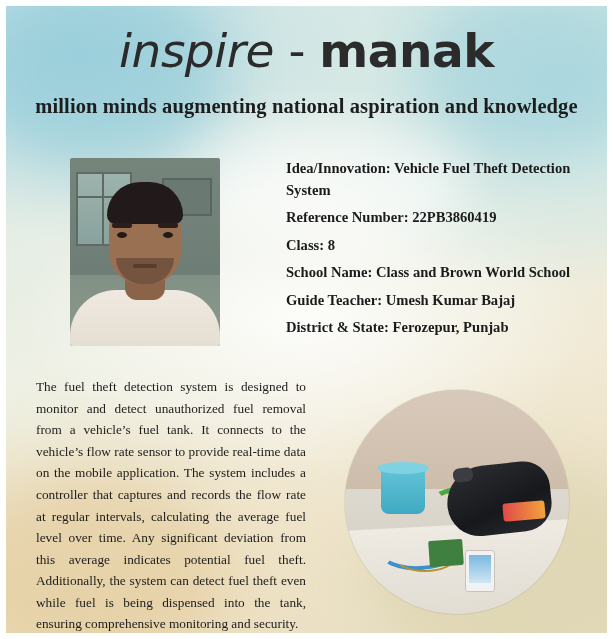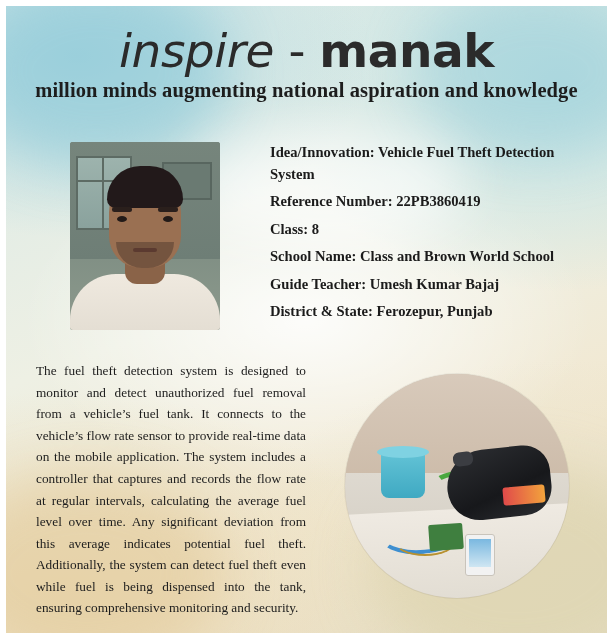--- a/index.html
+++ b/index.html
@@ -60,21 +60,21 @@
   }
   .brand .dash {
     font-weight: 400;
     font-style: normal;
   }
   .brand .bold {
     font-weight: 700;
     font-style: normal;
   }
   .tagline {
-    margin-top: 4px;
+    margin-top: 20px;
     font-family: "Liberation Serif", serif;
     font-weight: 700;
     font-size: 20.5px;
     color: #1d1d1d;
     letter-spacing: 0.1px;
   }
 
   .mid {
     position: relative;
     margin-top: 40px;
@@ -162,21 +162,21 @@
     flex: 1;
     padding-left: 4px;
     padding-right: 18px;
   }
   .detail-line {
     font-family: "Liberation Serif", serif;
     font-weight: 700;
     font-size: 14.6px;
     color: #1b1b1b;
     line-height: 1.47;
-    margin: 0 0 6px 0;
+    margin: 0 0 6px 16px;
   }
   .detail-line:last-child { margin-bottom: 0; }
 
   .bottom {
     position: relative;
     margin-top: 30px;
     display: flex;
     align-items: flex-start;
   }
   .desc {

